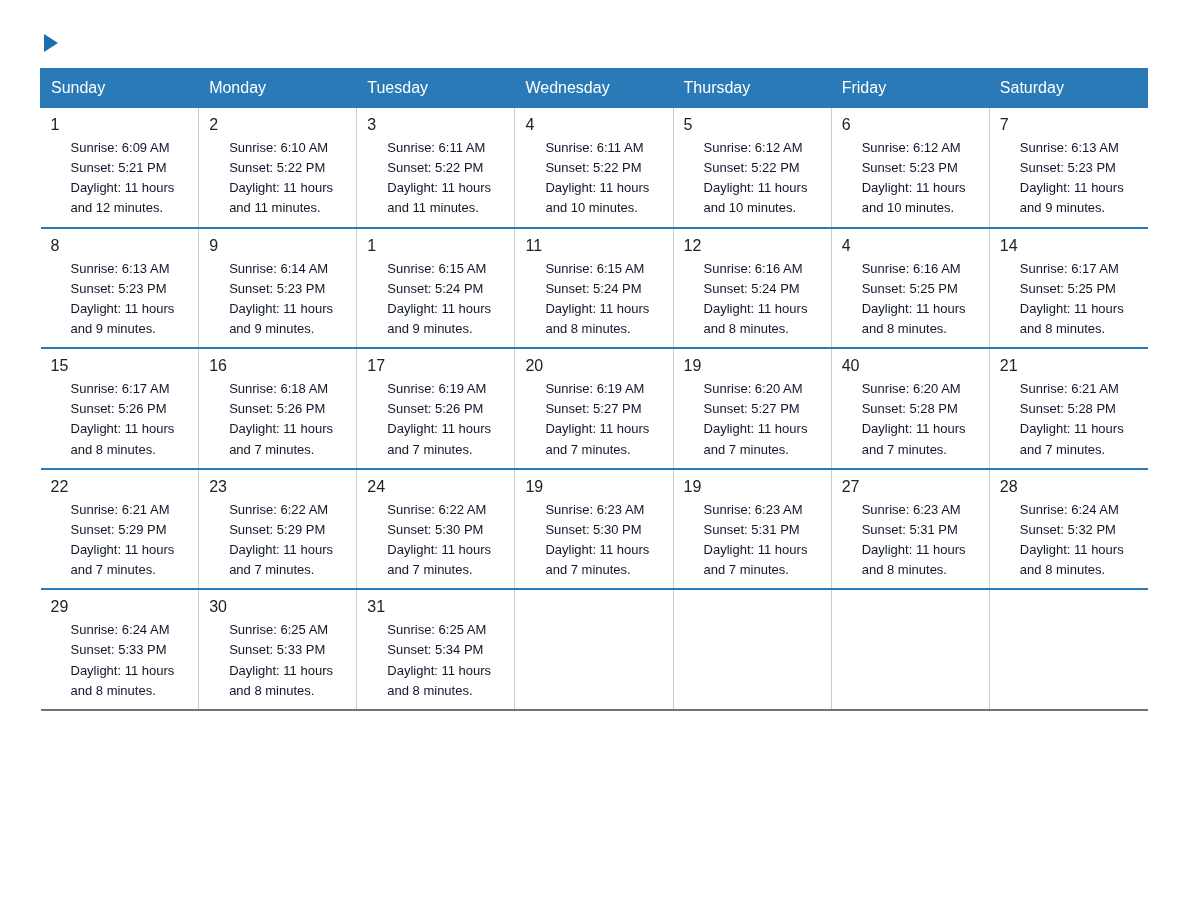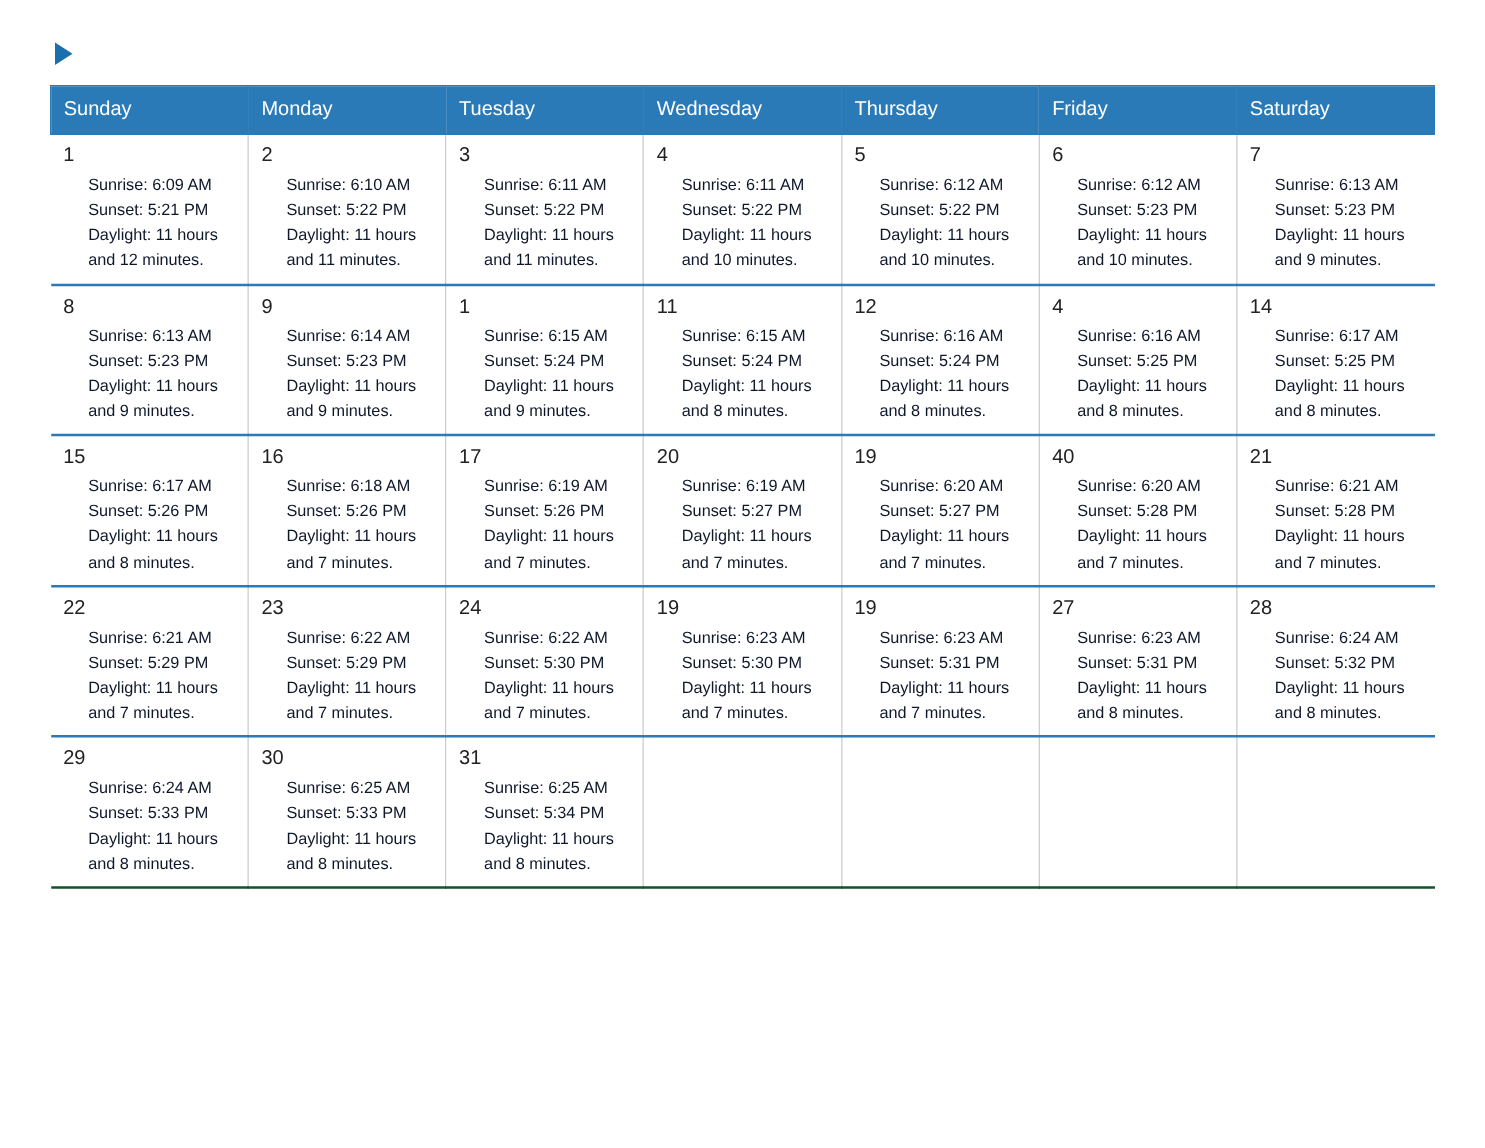--- a/index.html
+++ b/index.html
@@ -96,21 +96,21 @@
       margin-bottom: 4px;
       display: block;
     }
     .day-info {
       font-size: 13px;
       line-height: 1.55;
       color: #0f172a;
       margin-left: 20px;
     }
     tbody tr:last-child {
-      border-bottom: 2px solid #14532d;
+      border-bottom: 2px solid #737373;
     }
   </style>
 </head>
 <body>
 
 <div class="header">
   <div class="logo">
     <div class="logo-top">
       <span class="logo-general"></span>
       <div class="logo-arrow"></div>

